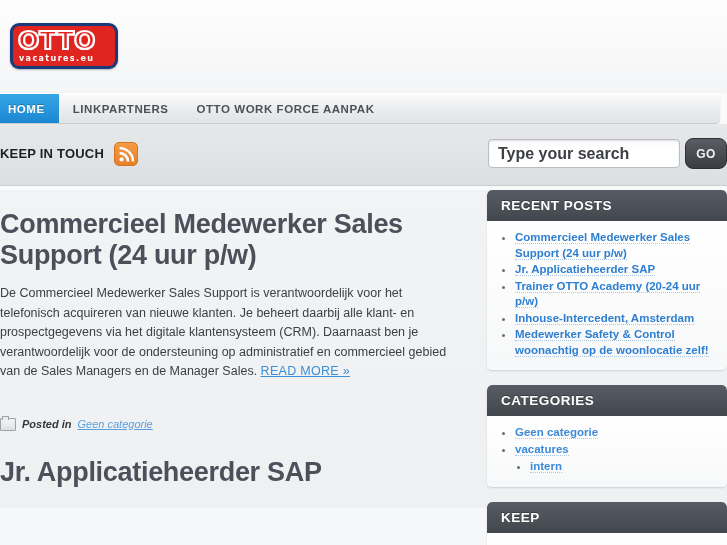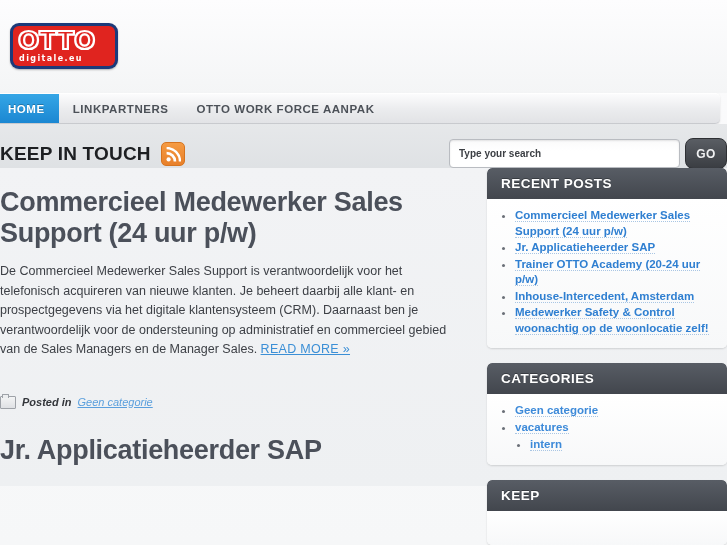--- a/index.html
+++ b/index.html
@@ -105,21 +105,21 @@
     background: linear-gradient(180deg,#e6e8ea 0%, #dcdfe2 100%);
     border-bottom: 1px solid #c9ccd0;
   }
   .keep-in-touch {
     position: absolute;
     left: 0; top: 18px;
     display: flex; align-items: center;
     gap: 10px;
   }
   .kit-text {
-    font-size: 19px;
+    font-size: 13px;
     font-weight: bold;
     color: #1d1f22;
     letter-spacing: .2px;
     line-height: 18px;
   }
   .rss-icon {
     width: 24px; height: 24px;
     border-radius: 5px;
     background: linear-gradient(180deg,#f59b43 0%, #e8802a 100%);
     border: 1px solid #d6741f;
@@ -128,28 +128,28 @@
     box-sizing: border-box;
   }
   .rss-icon svg { position:absolute; left:4px; top:4px; }
 
   .search-wrap {
     position: absolute;
     right: 0px; top: 14px;
     display: flex; align-items: center; gap: 5px;
   }
   .search-input {
-    width: 231px; height: 29px;
+    width: 192px; height: 29px;
     border: 1px solid #b9bcc1;
     border-radius: 4px;
     background: linear-gradient(180deg,#fafafb 0%, #ffffff 40%);
     box-shadow: inset 0 1px 2px rgba(0,0,0,.10);
     padding: 0 9px;
     font-family: "Liberation Sans", sans-serif;
-    font-size: 10px;
+    font-size: 16px;
     color: #2b2d31;
     font-weight: bold;
     box-sizing: border-box;
     outline: none;
   }
   .search-input::placeholder { color:#3c3f44; font-weight:bold; }
   .go-btn {
     width: 42px; height: 31px;
     border: 1px solid #2e3034;
     border-radius: 8px;
@@ -159,21 +159,21 @@
     font-weight: bold;
     letter-spacing: .5px;
     cursor: pointer;
     box-sizing: border-box;
     font-family: "Liberation Sans", sans-serif;
   }
 
   
   .content {
     position: absolute;
-    left: 0; top: 168px;
+    left: 0; top: 190px;
     width: 727px; height: 318px;
     background: linear-gradient(180deg,#f2f3f5 0%, #eef0f2 100%);
   }
   .main-col {
     position: absolute;
     left: 0; top: 0;
     width: 472px;
   }
   .side-col {
     position: absolute;
@@ -345,21 +345,21 @@
 </style>
 </head>
 <body>
 
 <div id="page">
 
   <div class="header">
     <div class="logo">
       <div class="logo-inner">
         <div class="logo-otto">OTTO</div>
-        <div class="logo-sub">digitale.eu</div>
+        <div class="logo-sub">vacatures.eu</div>
       </div>
     </div>
   </div>
 
   <div class="navbar">
     <ul class="nav-list">
       <li class="nav-item active">HOME</li>
       <li class="nav-item">LINKPARTNERS</li>
       <li class="nav-item">OTTO WORK FORCE AANPAK</li>
     </ul>

